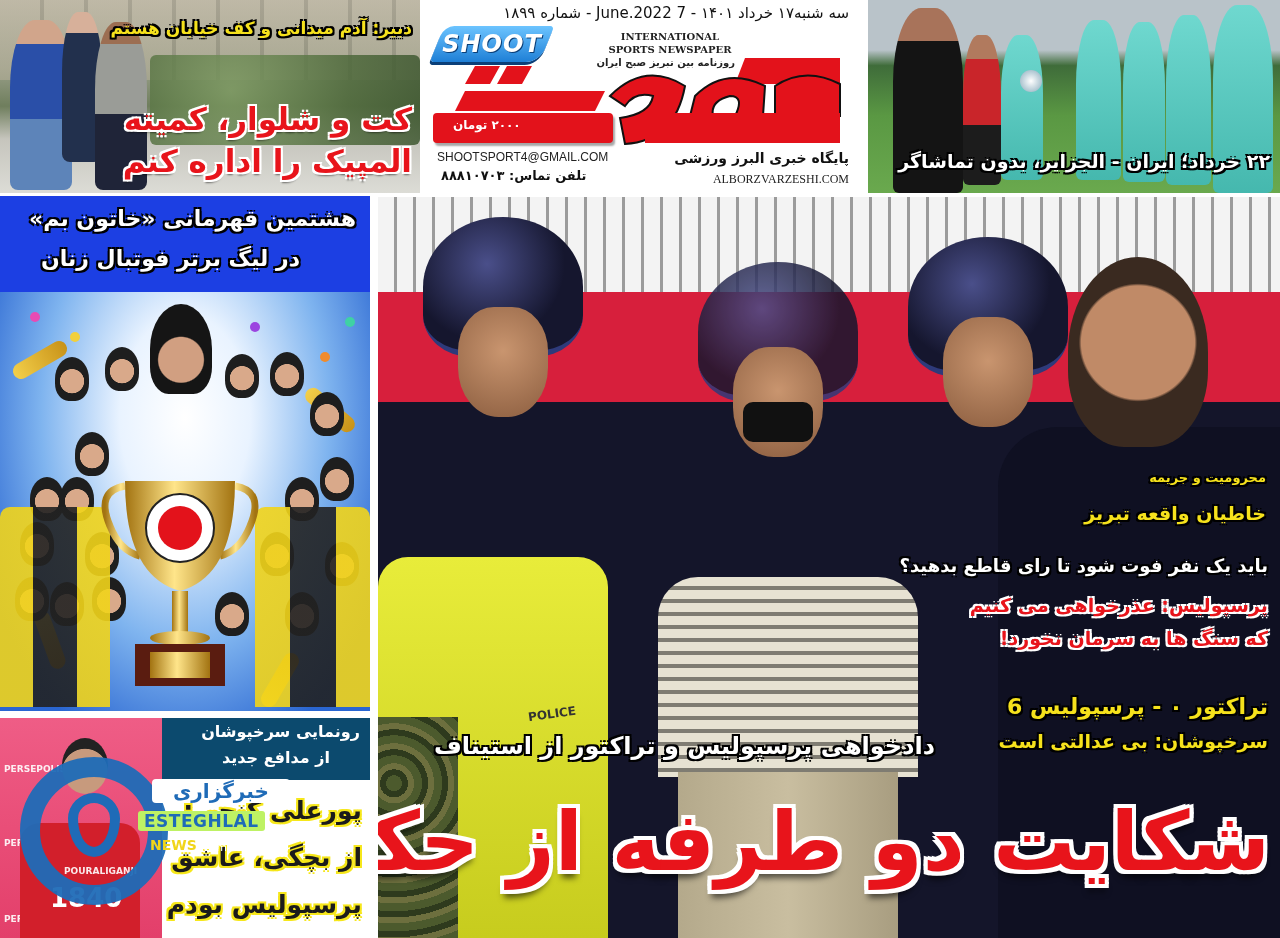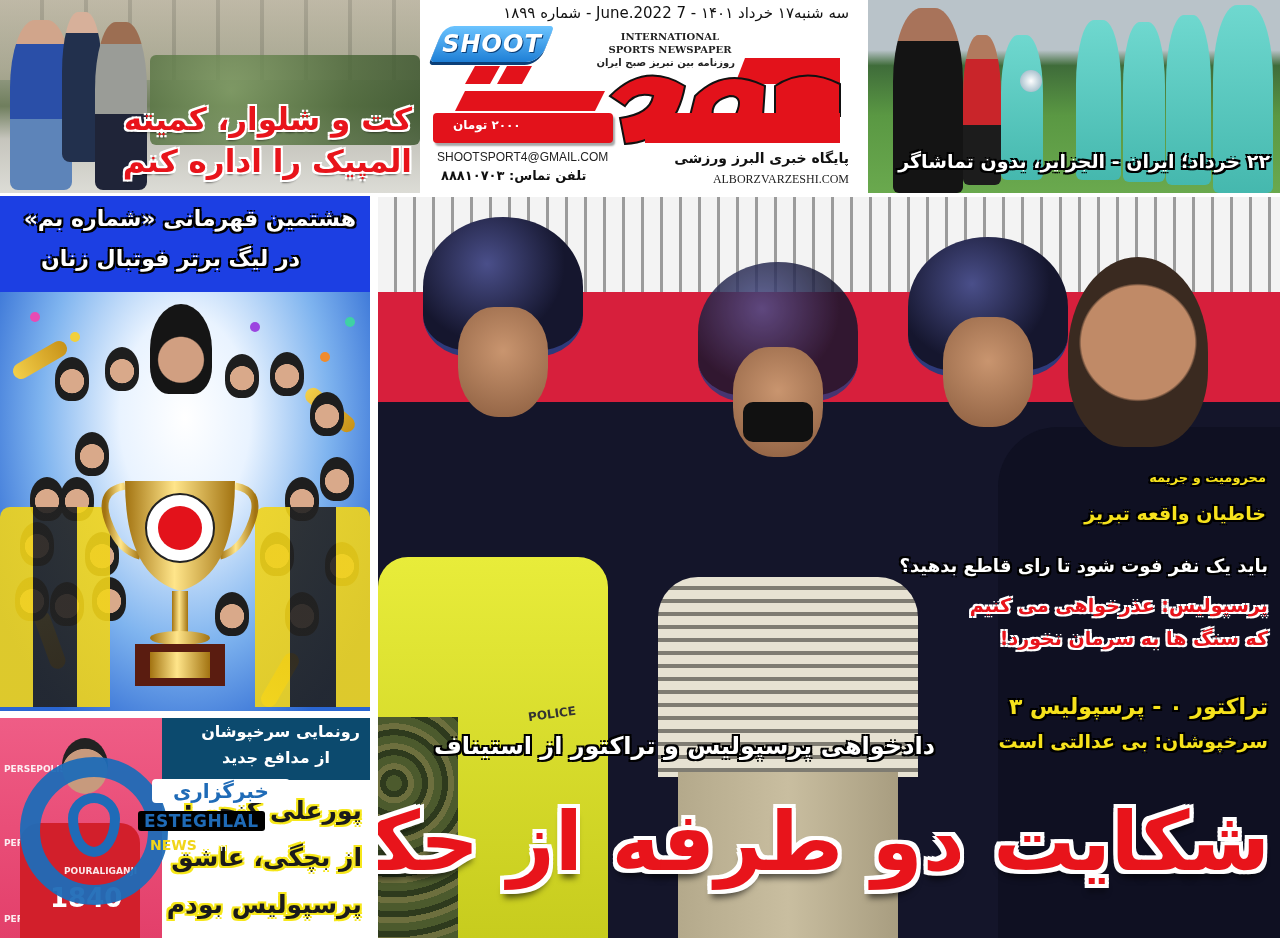--- a/index.html
+++ b/index.html
@@ -74,21 +74,21 @@
   #story-signing .photo .pl { font-size: 9px; color: #fff; font-family: "DejaVu Sans", sans-serif; font-weight: bold; opacity: .9; }
   #story-signing .redbox { left: 162px; top: 0; width: 208px; height: 62px; background: #0c4a6e; }
   #story-signing .redbox .t1 { right: 10px; top: 4px; font-size: 16px; color: #fff; }
   #story-signing .redbox .t2 { right: 40px; top: 30px; font-size: 16px; color: #fff; }
   #story-signing .hl { right: 8px; font-size: 25px; color: #1b1b1b; line-height: 1;
     text-shadow: -2px -2px 0 #f6e71a, 2px -2px 0 #f6e71a, -2px 2px 0 #f6e71a, 2px 2px 0 #f6e71a; }
   #watermark { left: 20px; top: 745px; width: 230px; height: 175px; }
   #watermark .ring { left: 0; top: 12px; width: 148px; height: 148px; border-radius: 50%; border: 20px solid #1f6bb7; opacity: .95; }
   #watermark .pin { left: 48px; top: 48px; width: 52px; height: 64px; border-radius: 50% 50% 50% 50% / 40% 40% 60% 60%; border: 10px solid #1f6bb7; }
   #watermark .brand-fa { left: 132px; top: 34px; font-size: 20px; color: #1f6bb7; background: #fff; padding: 0 21px; border-radius: 4px; }
-  #watermark .brand-en { left: 118px; top: 66px; font-size: 17px; color: #1f6bb7; background: #000000; padding: 0 6px;
+  #watermark .brand-en { left: 118px; top: 66px; font-size: 17px; color: #1f6bb7; background: #bef264; padding: 0 6px;
     font-family: "DejaVu Sans", sans-serif; font-weight: bold; letter-spacing: .5px; border-radius: 3px; }
   #watermark .news { left: 130px; top: 92px; font-size: 14px; color: #f1d51a; font-family: "DejaVu Sans", sans-serif; font-weight: bold; }
   #watermark .com { left: 180px; top: 96px; font-size: 11px; color: #fff; font-family: "DejaVu Sans", sans-serif; }
 
   
   #story-main { left: 378px; top: 197px; width: 902px; height: 741px; overflow: hidden; background: #14152a; }
   #story-main .stands { left: 0; top: 0; width: 902px; height: 95px;
     background: repeating-linear-gradient(90deg, #f3f3f3 0 16px, #9b9b9b 16px 19px); }
   #story-main .wall { left: 0; top: 95px; width: 902px; height: 110px; background: #d71f3c; }
   #story-main .vest { left: 0; top: 360px; width: 230px; height: 381px; background: linear-gradient(180deg, #e8ec3a, #c7cc1e); border-radius: 30px 30px 0 0; }
@@ -120,20 +120,21 @@
 </head>
 <body>
 
 <section id="story-topleft" class="abs">
   <div class="abs building"></div>
   <div class="abs hedge"></div>
 
   <div class="abs person" style="left:10px;top:20px;width:62px;height:170px;background:linear-gradient(180deg,#d1a58b 0 14%,#2a4fa8 14% 58%,#5d84b9 58%);"></div>
   <div class="abs person" style="left:62px;top:12px;width:40px;height:150px;background:linear-gradient(180deg,#d7b09a 0 14%,#22304d 14%);"></div>
   <div class="abs person" style="left:95px;top:22px;width:52px;height:168px;background:linear-gradient(180deg,#9c6e52 0 13%,#9a9c97 13% 55%,#1f2438 55%);"></div>
+  <div class="abs fa kicker">دبیر: آدم میدانی و کف خیابان هستم</div>
   <div class="abs fa headline" style="top:104px;">کت و شلوار، کمیته</div>
   <div class="abs fa headline" style="top:146px;">المپیک را اداره کنم</div>
 </section>
 
 <header id="masthead" class="abs">
   <div class="abs fa dateline">سه شنبه۱۷ خرداد ۱۴۰۱ - 7 June.2022 - شماره ۱۸۹۹</div>
   <div class="abs shoot-latin">
       <span>SHOOT</span>
     </div>
   <div class="abs intl">
@@ -166,21 +167,21 @@
   <div class="abs jersey" style="left:208px;top:20px;width:45px;height:160px;"></div>
   <div class="abs jersey" style="left:255px;top:22px;width:42px;height:160px;"></div>
   <div class="abs jersey" style="left:298px;top:15px;width:45px;height:170px;"></div>
   <div class="abs jersey" style="left:345px;top:5px;width:60px;height:188px;"></div>
   <div class="abs" style="left:152px;top:70px;width:22px;height:22px;border-radius:50%;background:radial-gradient(circle,#fff,#8ab);"></div>
   <div class="abs fa caption">۲۲ خرداد؛ ایران - الجزایر، بدون تماشاگر</div>
 </section>
 
 <section id="story-women" class="abs">
   <div class="abs banner">
-    <div class="abs fa l1">هشتمین قهرمانی «شماره بم»</div>
+    <div class="abs fa l1">هشتمین قهرمانی «خاتون بم»</div>
     <div class="abs fa l2">در لیگ برتر فوتبال زنان</div>
   </div>
   <div class="abs poster">
 
     <div class="abs confetti" style="left:30px;top:20px;background:#e84bb4;"></div>
     <div class="abs confetti" style="left:70px;top:40px;background:#f2d03c;"></div>
     <div class="abs confetti" style="left:250px;top:30px;background:#9b45e0;"></div>
     <div class="abs confetti" style="left:320px;top:60px;background:#f08b2c;"></div>
     <div class="abs confetti" style="left:345px;top:25px;background:#3fd1a4;"></div>
     <div class="abs ribbon" style="left:10px;top:60px;transform:rotate(-30deg);"></div>
@@ -277,17 +278,17 @@
   <div class="abs face-m" style="left:355px;top:150px;"></div>
   <div class="abs mask" style="left:365px;top:205px;"></div>
   <div class="abs helmet" style="left:530px;top:40px;"></div>
   <div class="abs face-m" style="left:565px;top:120px;"></div>
 
   <div class="abs fa y s1">محرومیت و جریمه</div>
   <div class="abs fa y s2">خاطیان واقعه تبریز</div>
   <div class="abs fa w s3">باید یک نفر فوت شود تا رای قاطع بدهید؟</div>
   <div class="abs fa r s4">پرسپولیس: عذرخواهی می کنیم</div>
   <div class="abs fa r s5">که سنگ ها به سرمان نخورد!</div>
-  <div class="abs fa y s6">تراکتور ۰ - پرسپولیس ۳</div>
+  <div class="abs fa y s6">تراکتور ۰ - پرسپولیس 6</div>
   <div class="abs fa y s7">سرخپوشان: بی عدالتی است</div>
   <div class="abs fa w sub">دادخواهی پرسپولیس و تراکتور از استیناف</div>
   <div class="abs fa head" style="color:#e8141b;">شکایت دو طرفه از حکم</div>
 </section>
 
 </body></html>

